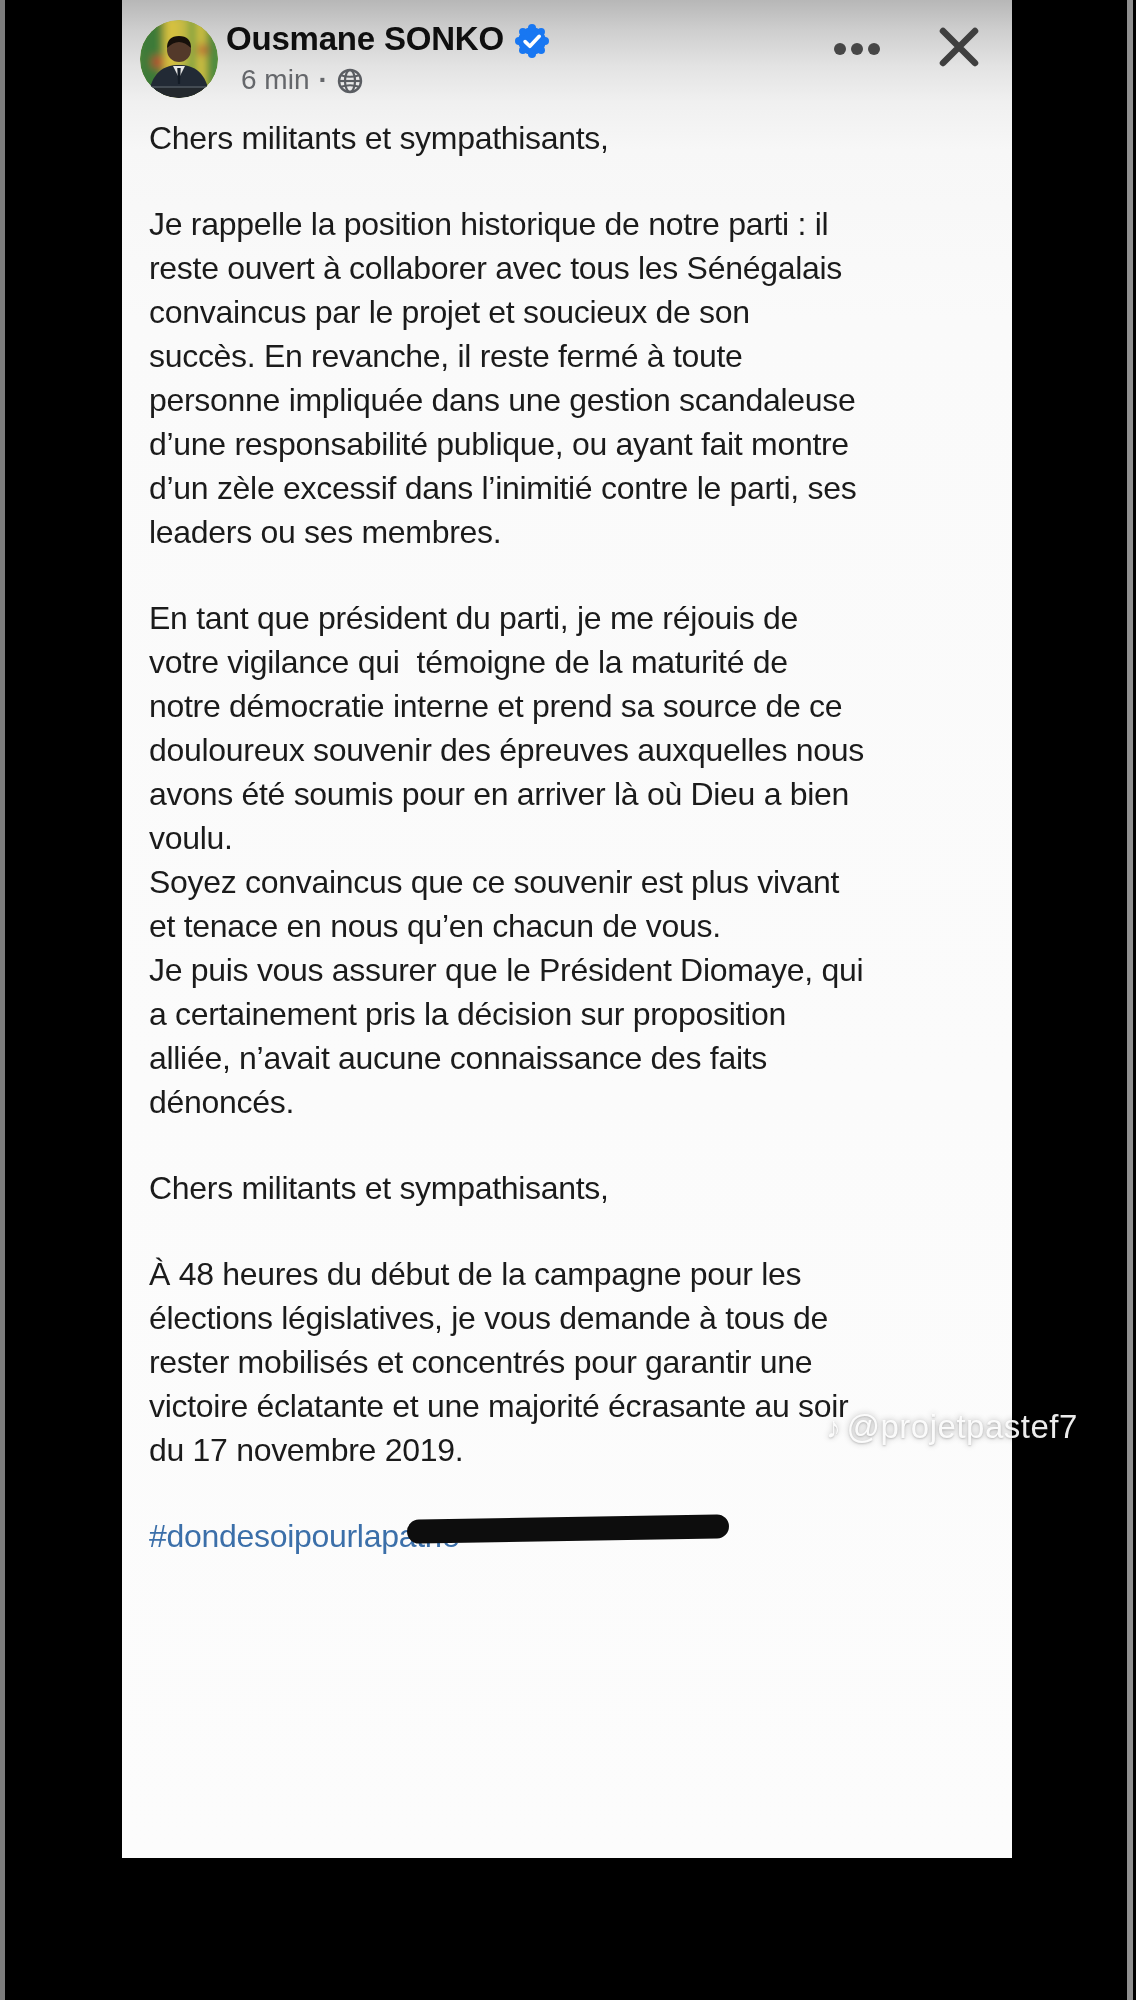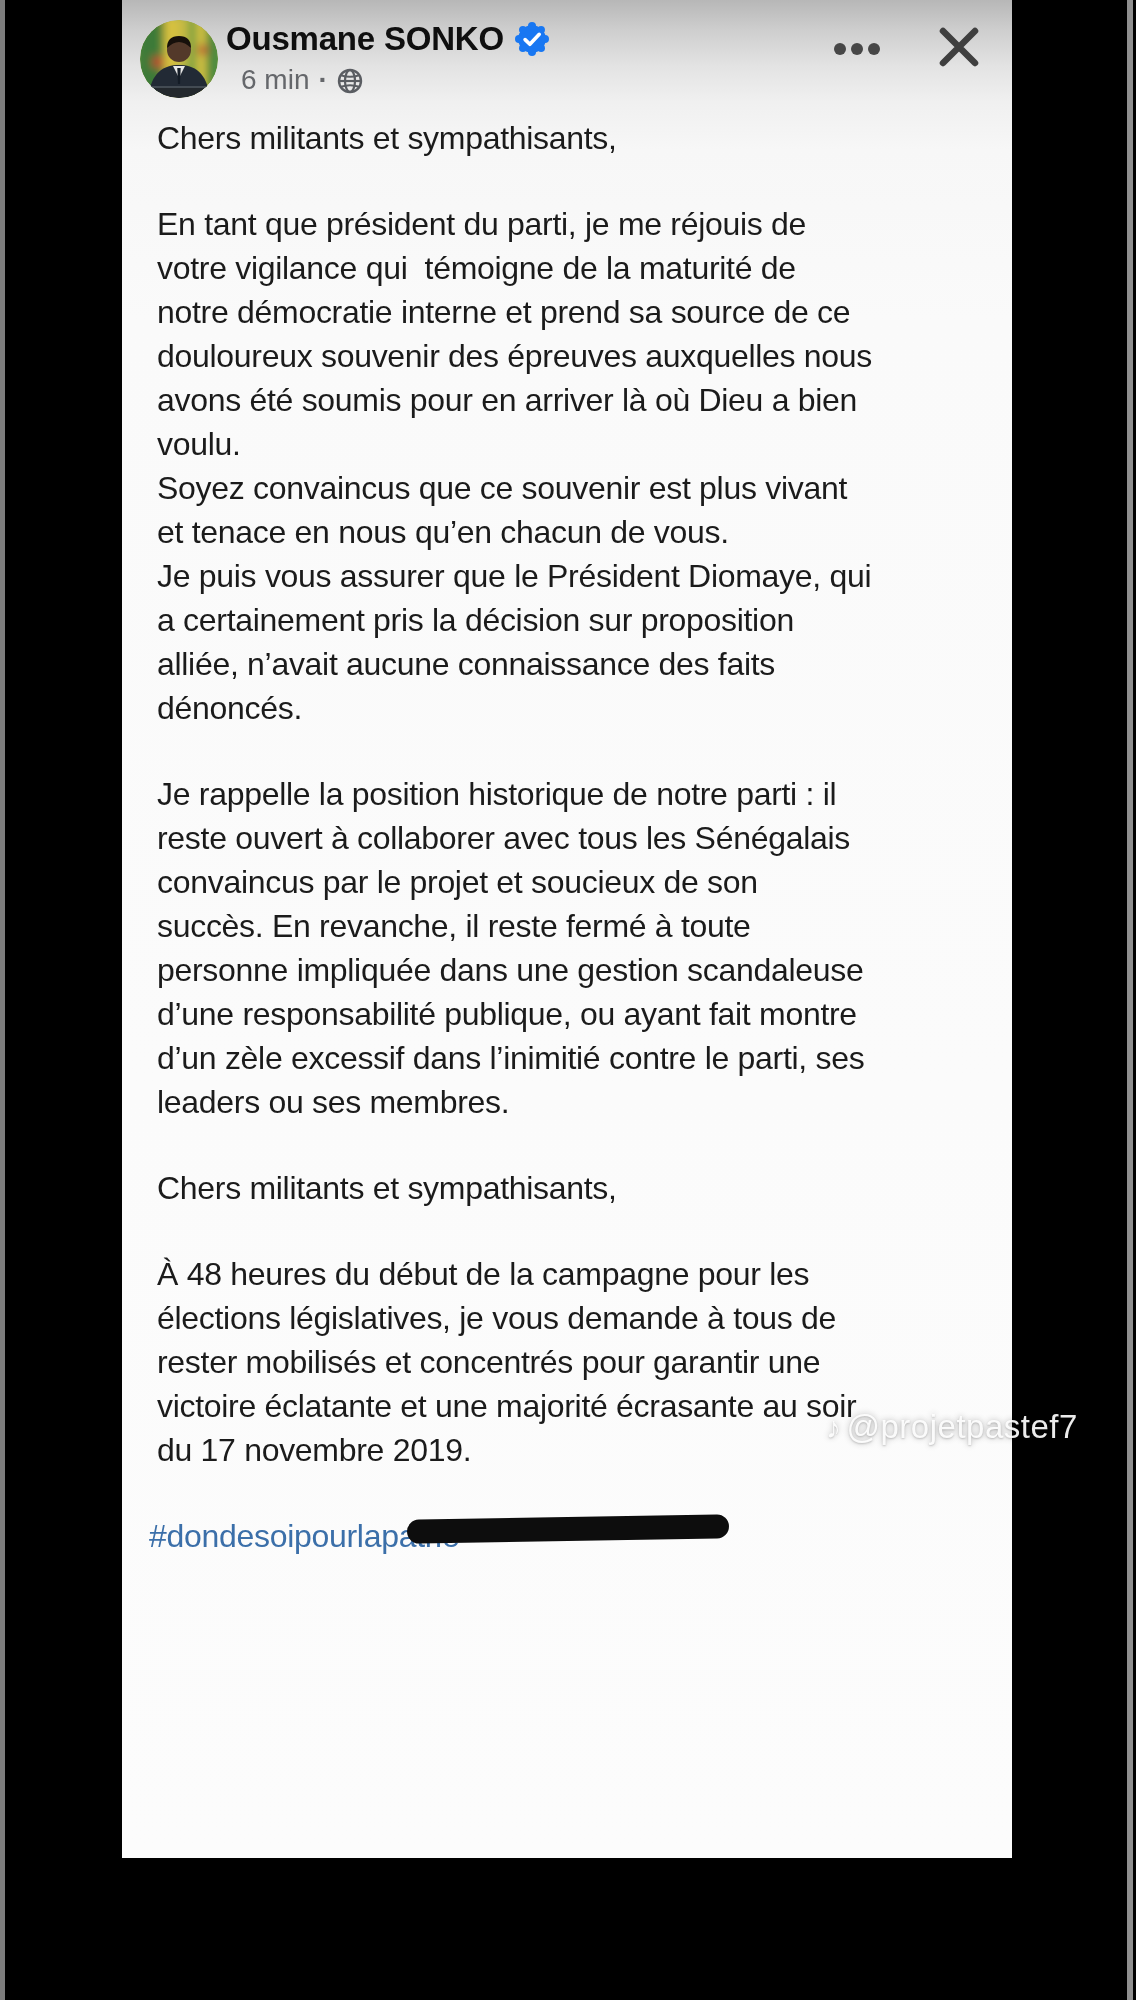--- a/index.html
+++ b/index.html
@@ -19,21 +19,21 @@
     width:890px;height:1858px;
     background:linear-gradient(180deg,#b7b7b7 0px,#cecece 30px,#e3e3e3 66px,#f0f0f0 102px,#f7f7f7 150px,#fafafa 320px,#fcfcfc 100%);
   }
 
   
   .header{position:relative;height:112px;}
   .avatar{
     position:absolute;left:18px;top:20px;width:78px;height:78px;
     border-radius:50%;overflow:hidden;
   }
-  .name-row{position:absolute;left:104px;top:20px;display:flex;align-items:flex-start;}
+  .name-row{position:absolute;left:104px;top:20px;display:flex;align-items:center;}
   .name{
     font-size:33px;font-weight:700;color:#0f0f0f;letter-spacing:-0.2px;white-space:nowrap;
   }
   .badge{margin-left:11px;display:inline-flex;transform:translateY(2px);}
   .meta-row{
     position:absolute;left:106px;top:64px;
     display:flex;align-items:center;gap:9px;
     font-size:28px;color:#65676b;margin-left:13px;
   }
   .meta-row .sep{font-weight:700;}
@@ -44,21 +44,21 @@
   }
   .more .d{width:12px;height:12px;border-radius:50%;background:#474747;}
   .close{position:absolute;left:812px;top:22px;cursor:pointer;}
 
   
   .post-text{
     position:absolute;left:27px;top:116px;width:853px;
     font-size:32px;line-height:44px;color:#1b1b1b;letter-spacing:-0.3px;
   }
   .post-text p{
-    margin:42px 0 0 8px;white-space:pre;
+    margin:42px 0 0 0;white-space:pre;
   }
   .post-text p:first-child{margin-top:0;}
   .hashtag-row{position:relative;margin-top:42px;height:44px;}
   .hashtag{color:#3b6fa9;text-decoration:none;white-space:pre;}
   .redaction{
     position:absolute;left:258px;top:3px;width:322px;height:24px;
     background:#0d0d0d;border-radius:13px;transform:rotate(-1deg);
   }
 
   
@@ -159,40 +159,40 @@
       <div class="close">
         <svg width="50" height="50" viewBox="0 0 50 50">
           <path d="M9,9 L41,41 M41,9 L9,41" stroke="#3f3f3f" stroke-width="6.5" stroke-linecap="round" fill="none"></path>
         </svg>
       </div>
 
     </div>
 
     <div class="post-text">
       <p>Chers militants et sympathisants,</p>
+      <p>Je rappelle la position historique de notre parti : il
+reste ouvert à collaborer avec tous les Sénégalais
+convaincus par le projet et soucieux de son
+succès. En revanche, il reste fermé à toute
+personne impliquée dans une gestion scandaleuse
+d’une responsabilité publique, ou ayant fait montre
+d’un zèle excessif dans l’inimitié contre le parti, ses
+leaders ou ses membres.</p>
       <p>En tant que président du parti, je me réjouis de
 votre vigilance qui  témoigne de la maturité de
 notre démocratie interne et prend sa source de ce
 douloureux souvenir des épreuves auxquelles nous
 avons été soumis pour en arriver là où Dieu a bien
 voulu.
 Soyez convaincus que ce souvenir est plus vivant
 et tenace en nous qu’en chacun de vous.
 Je puis vous assurer que le Président Diomaye, qui
 a certainement pris la décision sur proposition
 alliée, n’avait aucune connaissance des faits
 dénoncés.</p>
-      <p>Je rappelle la position historique de notre parti : il
-reste ouvert à collaborer avec tous les Sénégalais
-convaincus par le projet et soucieux de son
-succès. En revanche, il reste fermé à toute
-personne impliquée dans une gestion scandaleuse
-d’une responsabilité publique, ou ayant fait montre
-d’un zèle excessif dans l’inimitié contre le parti, ses
-leaders ou ses membres.</p>
       <p>Chers militants et sympathisants,</p>
       <p>À 48 heures du début de la campagne pour les
 élections législatives, je vous demande à tous de
 rester mobilisés et concentrés pour garantir une
 victoire éclatante et une majorité écrasante au soir
 du 17 novembre 2019.</p>
       <div class="hashtag-row">
         <a href="#" class="hashtag">#dondesoipourlapatrie</a>
         <span class="redaction"></span>
       </div>

